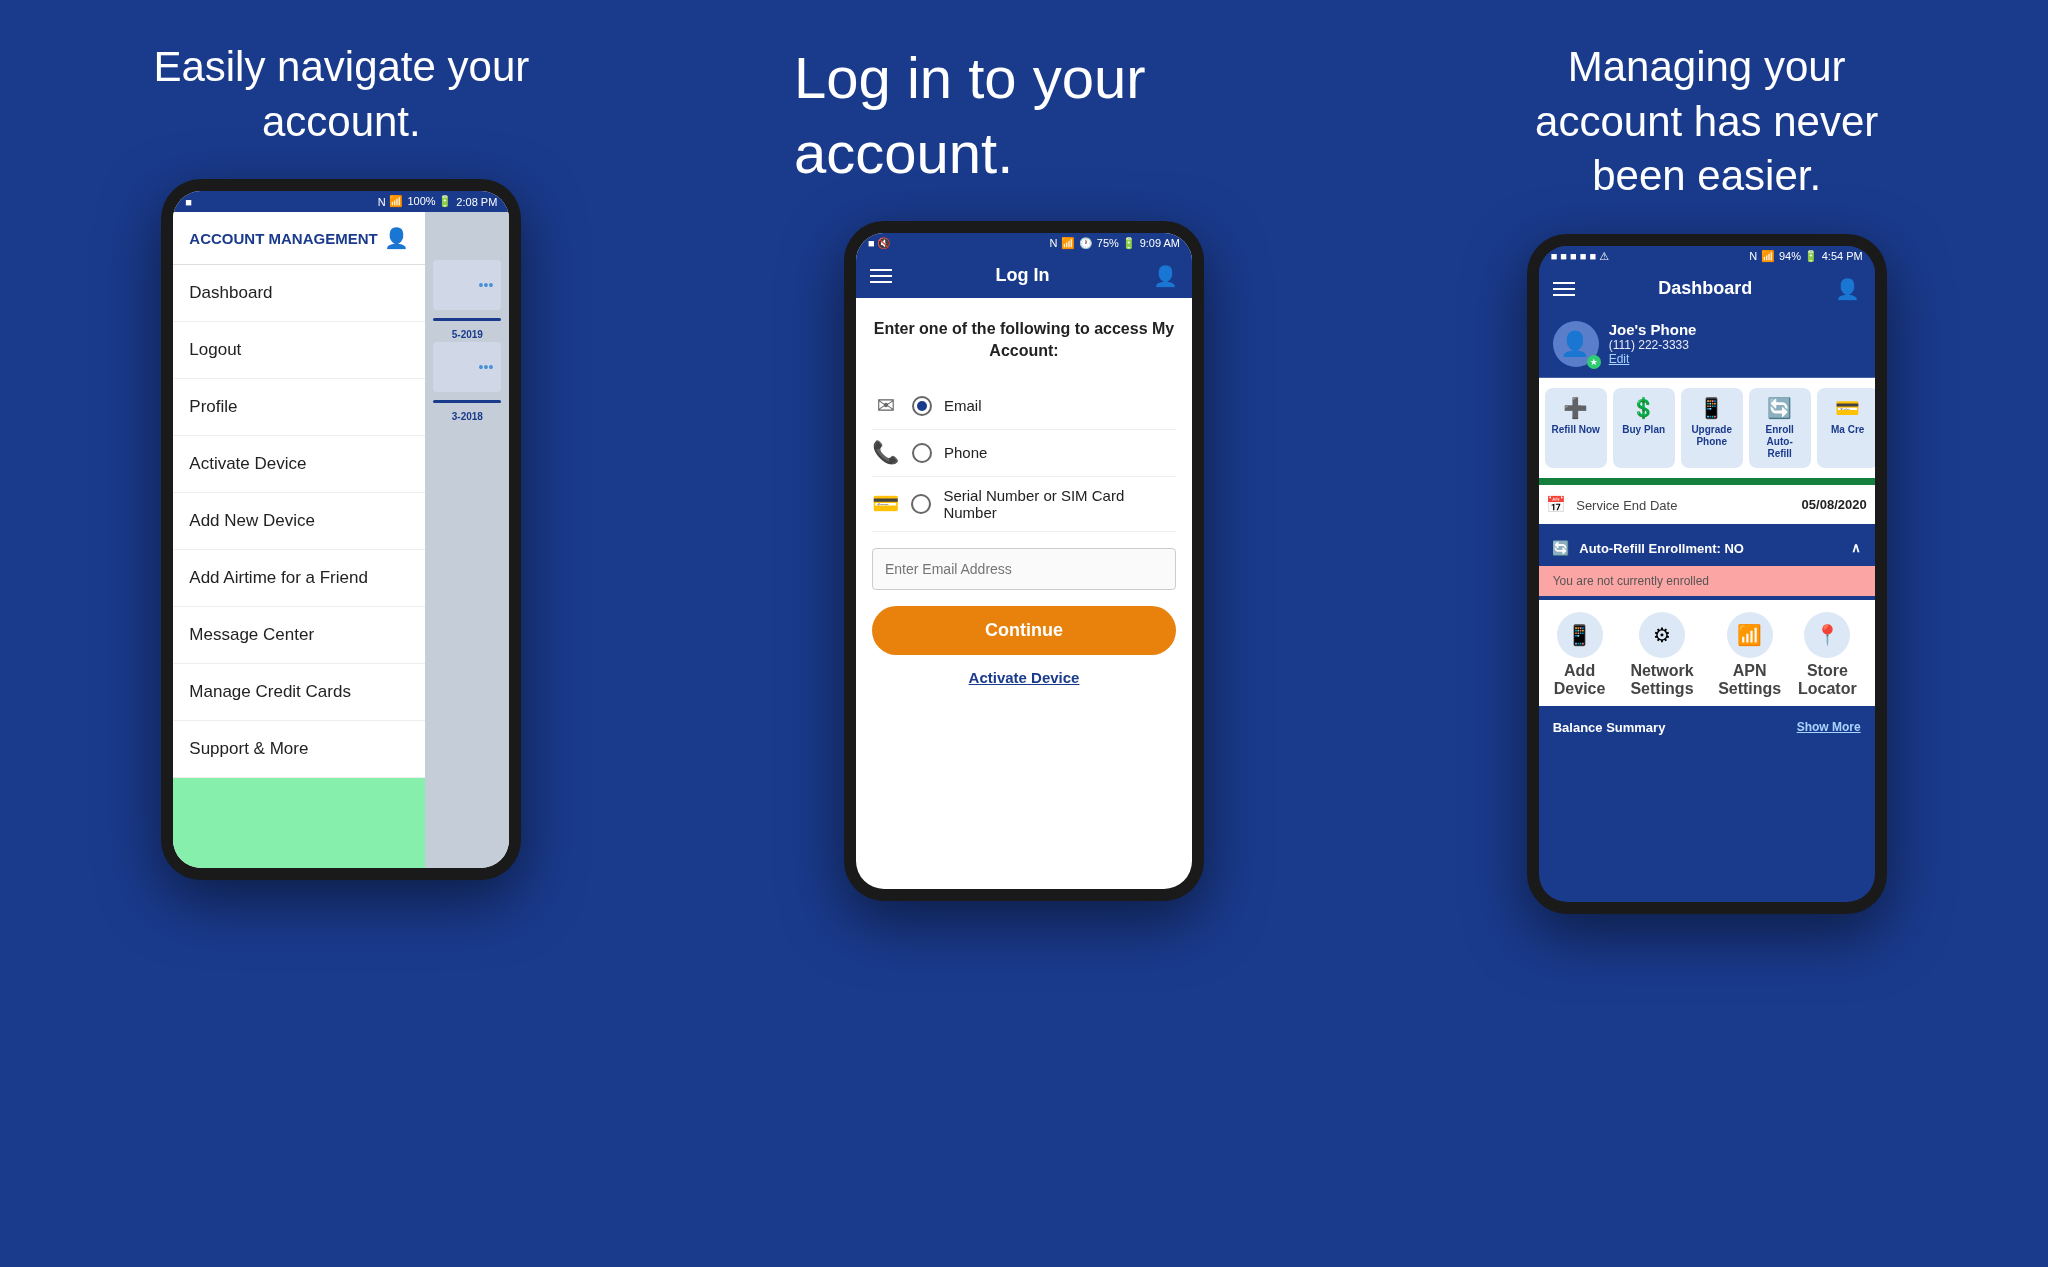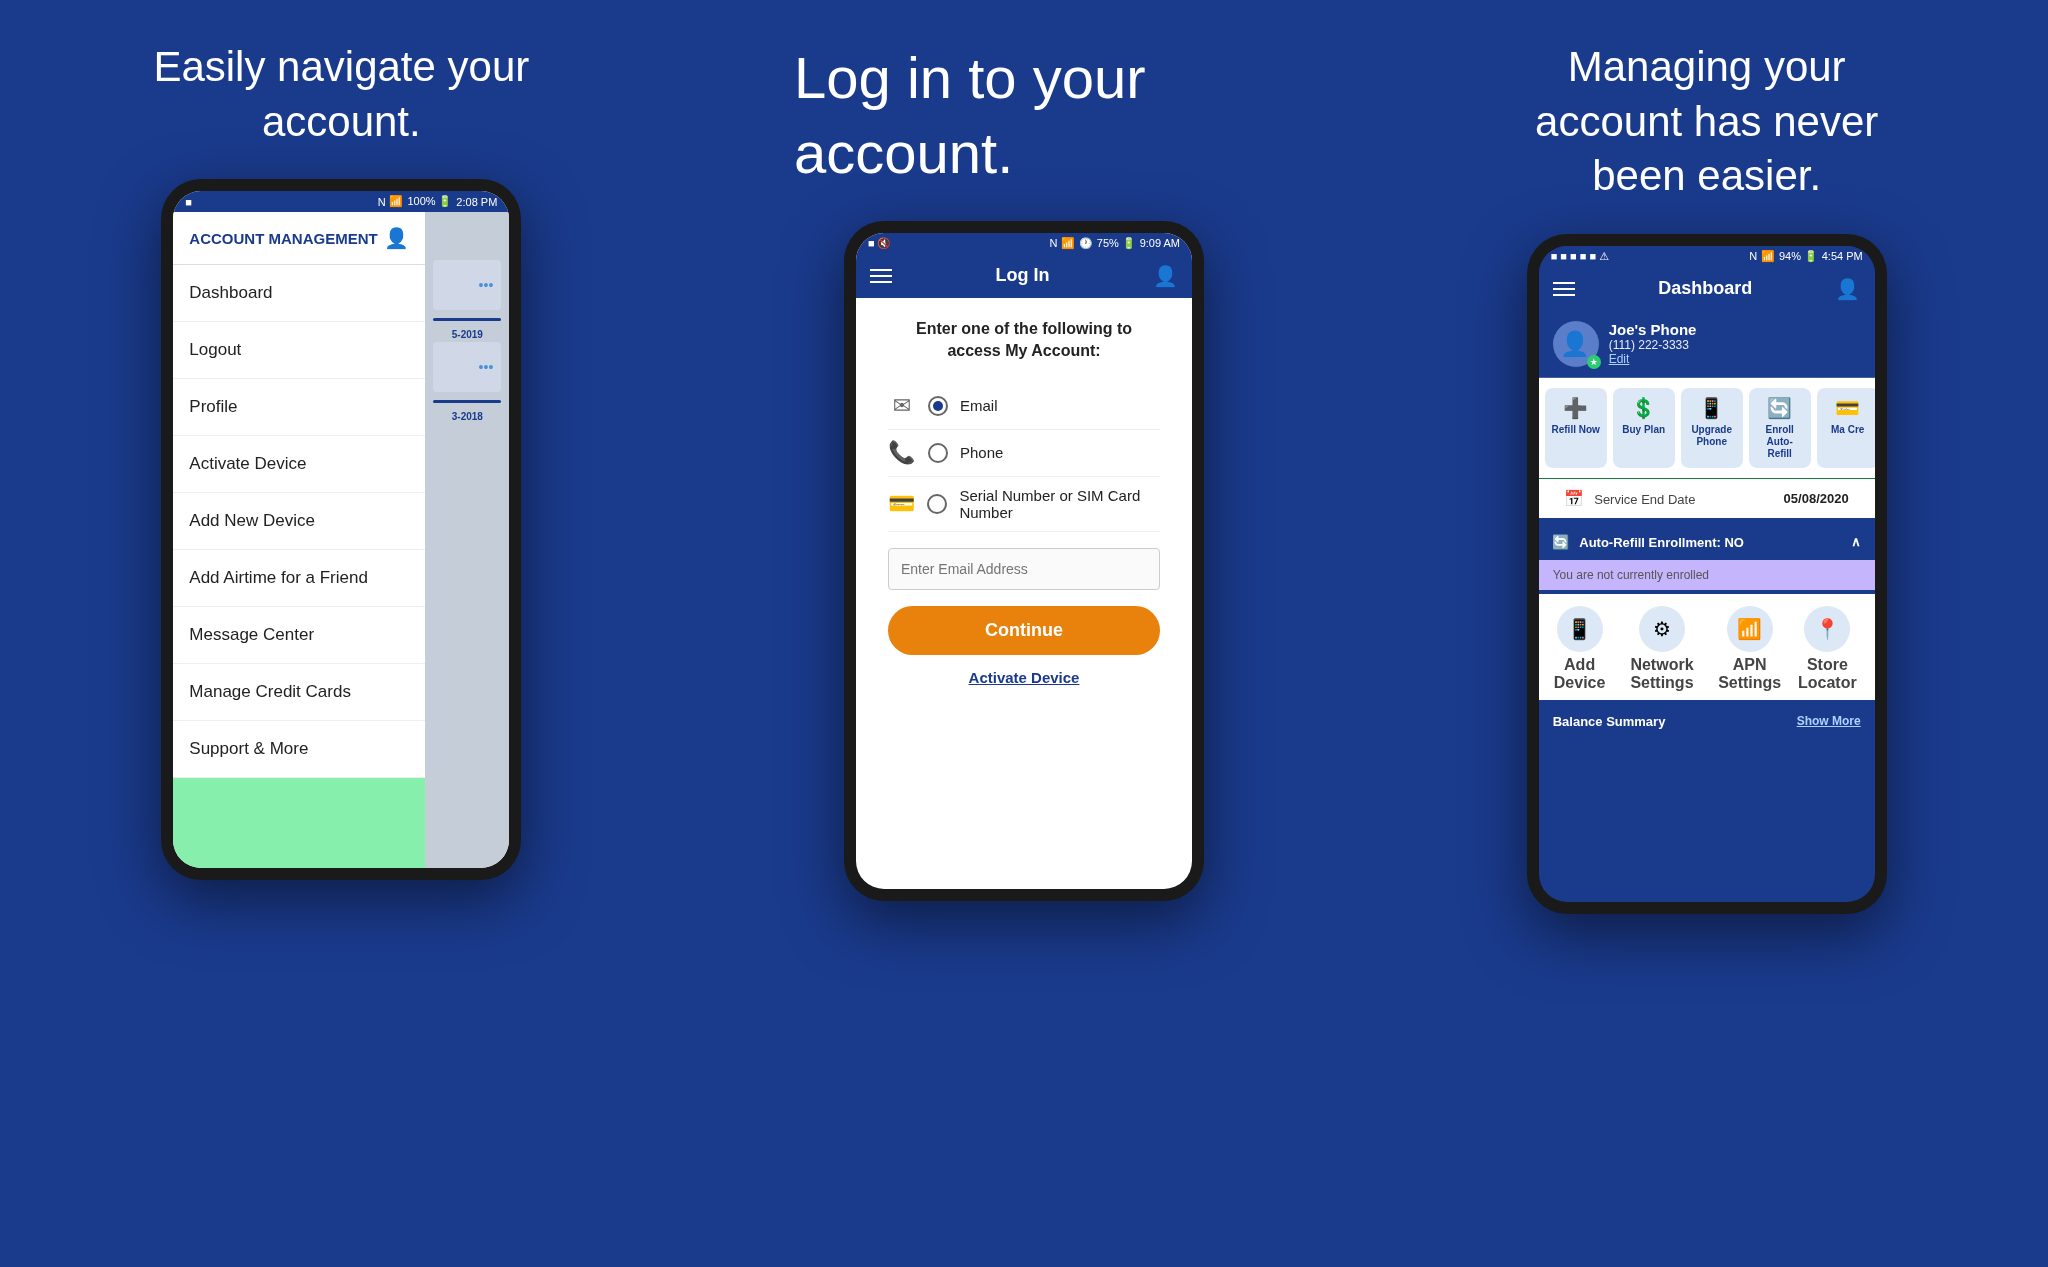--- a/index.html
+++ b/index.html
@@ -101,21 +101,21 @@
       color: #222;
       background: white;
     }
 
     
     .login-screen {
       background: white;
     }
 
     .login-content {
-      padding: 20px 32px;
+      padding: 20px 16px;
     }
 
     .login-title {
       text-align: center;
       font-size: 16px;
       font-weight: 700;
       color: #222;
       margin-bottom: 20px;
       line-height: 1.4;
     }
@@ -274,22 +274,22 @@
       line-height: 1.2;
       font-weight: 600;
     }
 
     
     .service-date-bar {
       background: white;
       display: flex;
       justify-content: space-between;
       align-items: center;
-      padding: 10px 26px;
-      border-top: 1px solid #15803d;
+      padding: 10px 8px;
+      border-top: 7px solid #15803d;
       font-size: 13px;
       color: #444;
     }
 
     .service-date-val {
       font-weight: 600;
       color: #222;
     }
 
     .service-date-icon {
@@ -304,21 +304,21 @@
       display: flex;
       justify-content: space-between;
       align-items: center;
       padding: 10px 14px;
       margin-top: 6px;
       font-size: 13px;
       font-weight: 600;
     }
 
     .auto-refill-body {
-      background: #c4b5fd;
+      background: #fca5a5;
       padding: 8px 14px;
       font-size: 12px;
       color: #555;
     }
 
     
     .bottom-actions {
       background: white;
       display: flex;
       justify-content: space-around;

